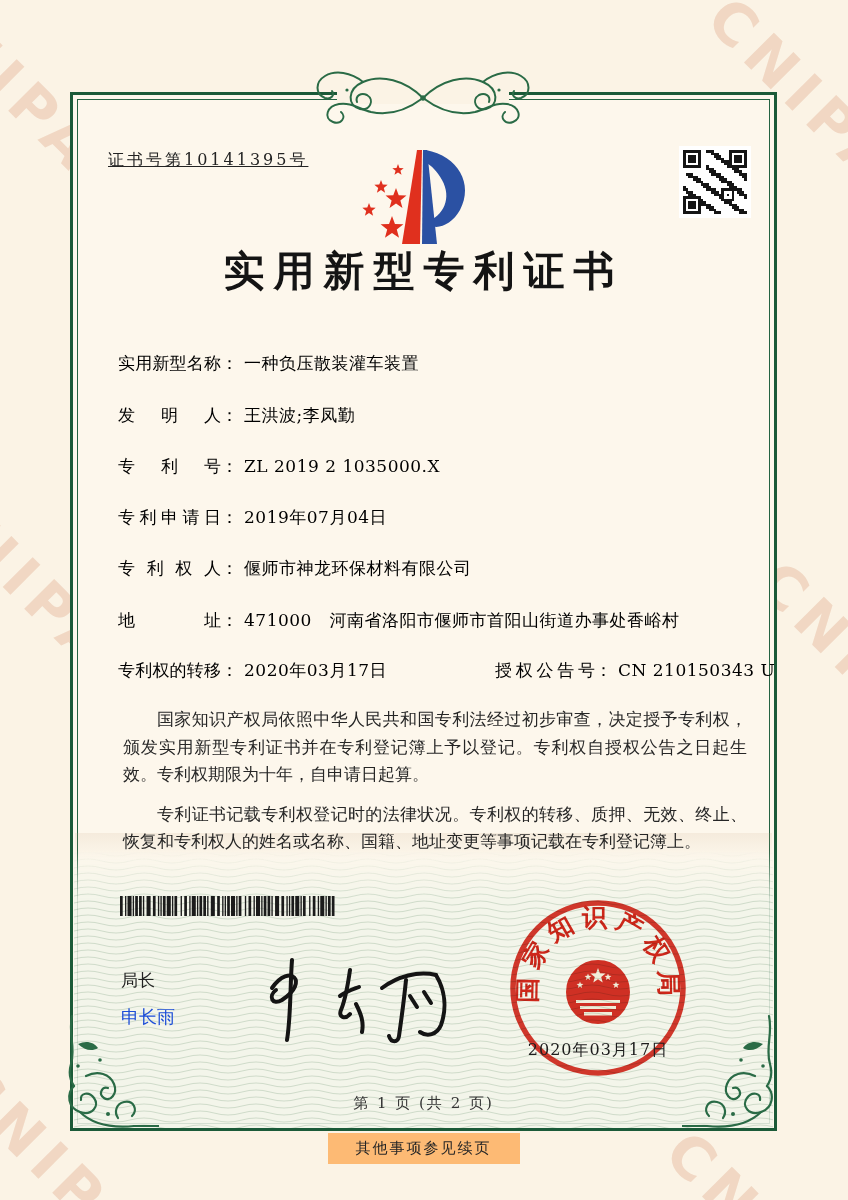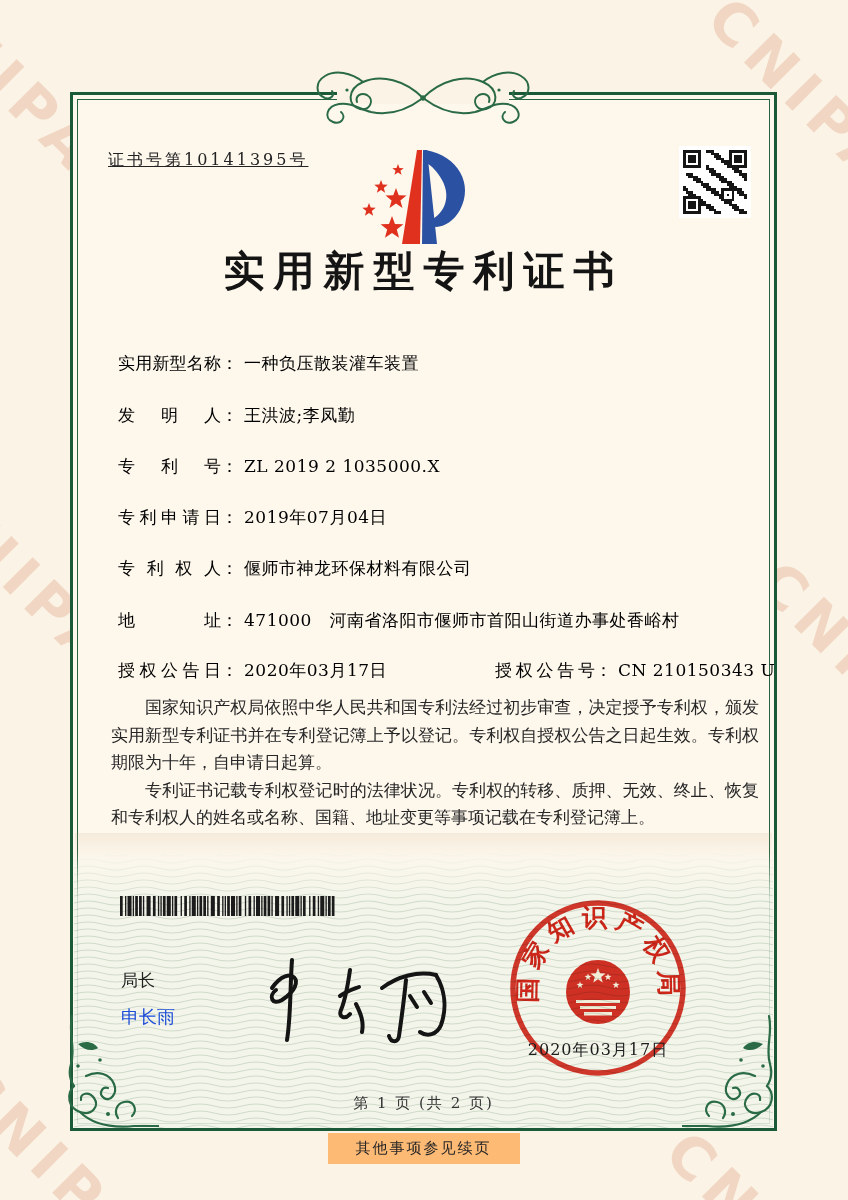--- a/index.html
+++ b/index.html
@@ -29,21 +29,21 @@
          letter-spacing:9px;color:#141414;}
 
   .row{left:118px;width:642px;font-size:17px;color:#000000;white-space:nowrap;}
   .lbl{display:inline-block;width:103px;text-align:justify;text-align-last:justify;vertical-align:top;}
   .lbl2{display:inline-block;width:100px;text-align:justify;text-align-last:justify;vertical-align:top;margin-left:40px;}
   .colon{display:inline-block;}
   .val{padding-left:6px;letter-spacing:.5px;}
 
   .paras{left:111px;top:694px;width:648px;font-size:17px;line-height:27.5px;color:#262626;
          text-align:justify;}
-  .paras p{margin:0;text-indent:2em;}
+  .paras p{margin:12px;text-indent:2em;}
 
   .sig-role{left:121px;top:969px;font-size:17px;color:#222;font-family:"DejaVu Sans","Liberation Sans",sans-serif;}
   .sig-name{left:121px;top:1005px;font-size:18px;color:#1d4ed8;font-family:Liberation Mono, monospace;}
 
   .seal-date{left:512px;top:1040px;width:172px;text-align:center;font-size:16px;color:#1d1d1d;
          letter-spacing:1px;z-index:6;}
   .page-ind{left:70px;top:1094px;width:707px;text-align:center;font-size:15px;color:#333;letter-spacing:2px;}
   .cont-wrap{left:70px;top:1133px;width:707px;text-align:center;z-index:4;}
   .cont-note{display:inline-block;background:#fdba74;padding:6px 28px;font-size:15px;color:#262626;
          letter-spacing:2px;}
@@ -418,21 +418,21 @@
   <div class="abs row" style="top:506px">
     <span class="lbl">专利申请日</span><span class="colon">：</span><span class="val">2019年07月04日</span>
   </div>
   <div class="abs row" style="top:557px">
     <span class="lbl">专利权人</span><span class="colon">：</span><span class="val">偃师市神龙环保材料有限公司</span>
   </div>
   <div class="abs row" style="top:609px">
     <span class="lbl">地址</span><span class="colon">：</span><span class="val">471000　河南省洛阳市偃师市首阳山街道办事处香峪村</span>
   </div>
   <div class="abs row" style="top:659px">
-    <span class="lbl">授权公告日</span><span class="colon">：</span><span class="val">2020年03月17日</span>
+    <span class="lbl">专利权的转移</span><span class="colon">：</span><span class="val">2020年03月17日</span>
   </div>
   <div class="abs row" style="left:455px;top:659px;width:310px">
     <span class="lbl2">授权公告号</span><span class="colon">：</span><span class="val">CN 210150343 U</span>
   </div>
 
   <div class="abs paras">
     <p>国家知识产权局依照中华人民共和国专利法经过初步审查，决定授予专利权，颁发实用新型专利证书并在专利登记簿上予以登记。专利权自授权公告之日起生效。专利权期限为十年，自申请日起算。</p>
     <p>专利证书记载专利权登记时的法律状况。专利权的转移、质押、无效、终止、恢复和专利权人的姓名或名称、国籍、地址变更等事项记载在专利登记簿上。</p>
   </div>
 

